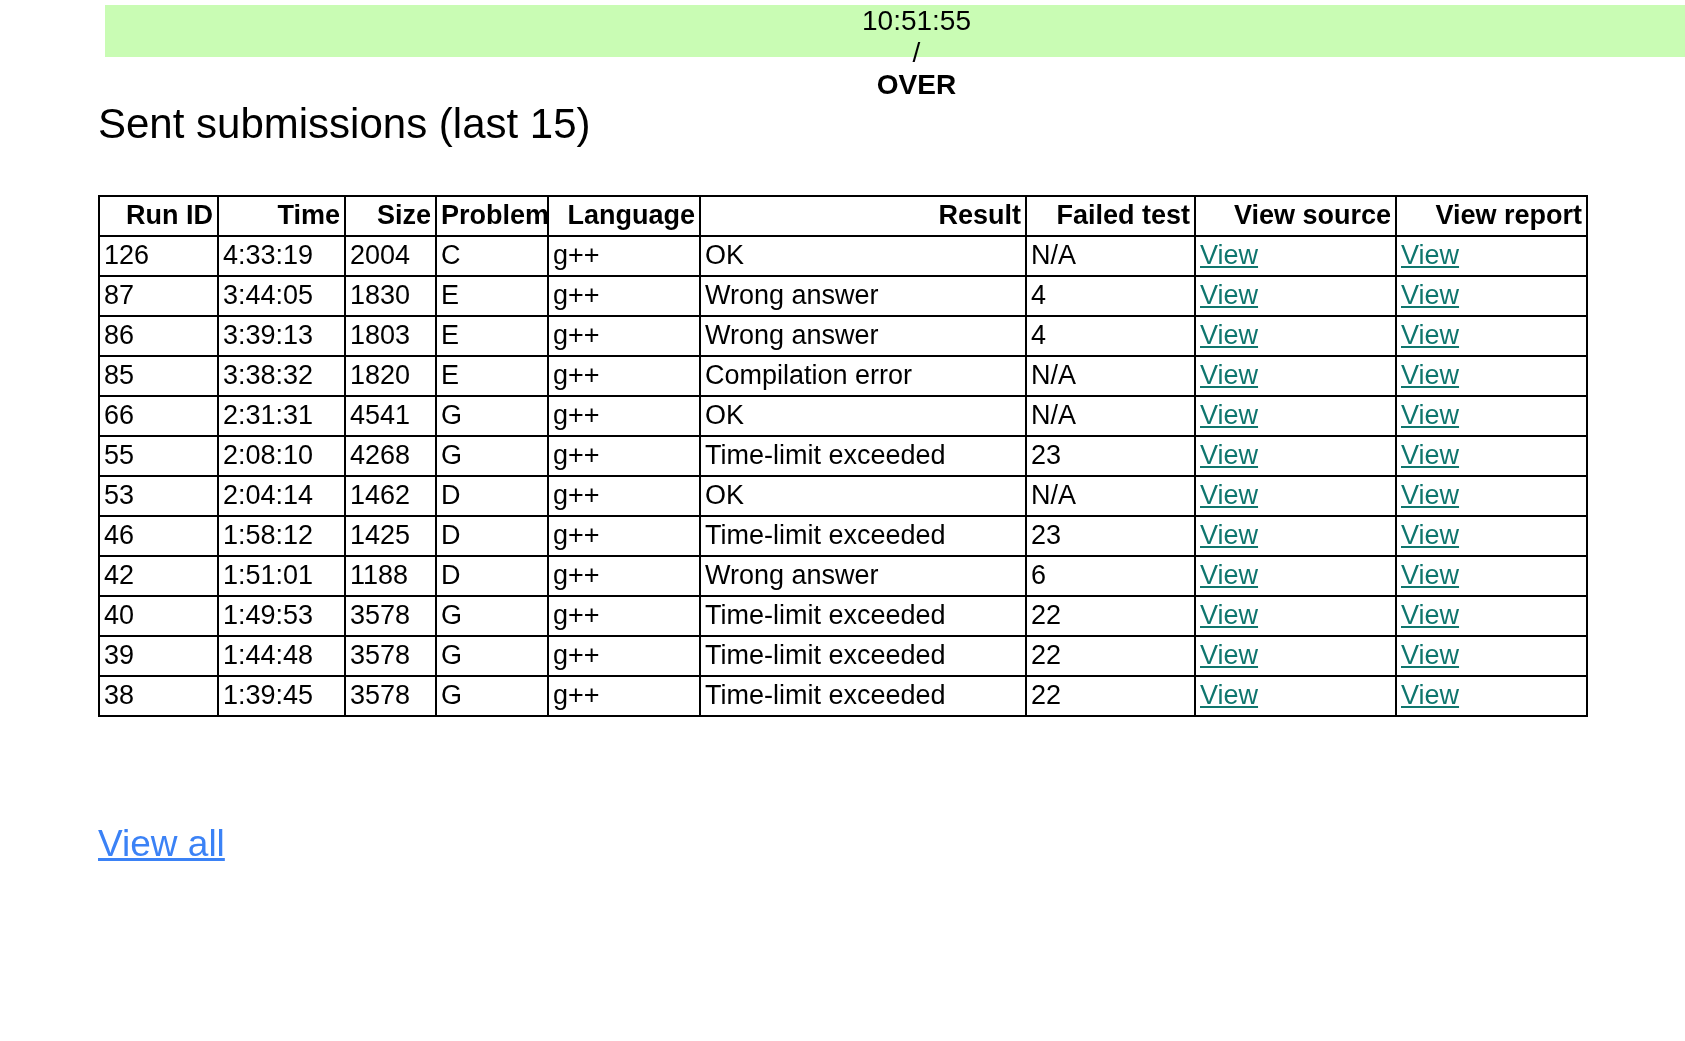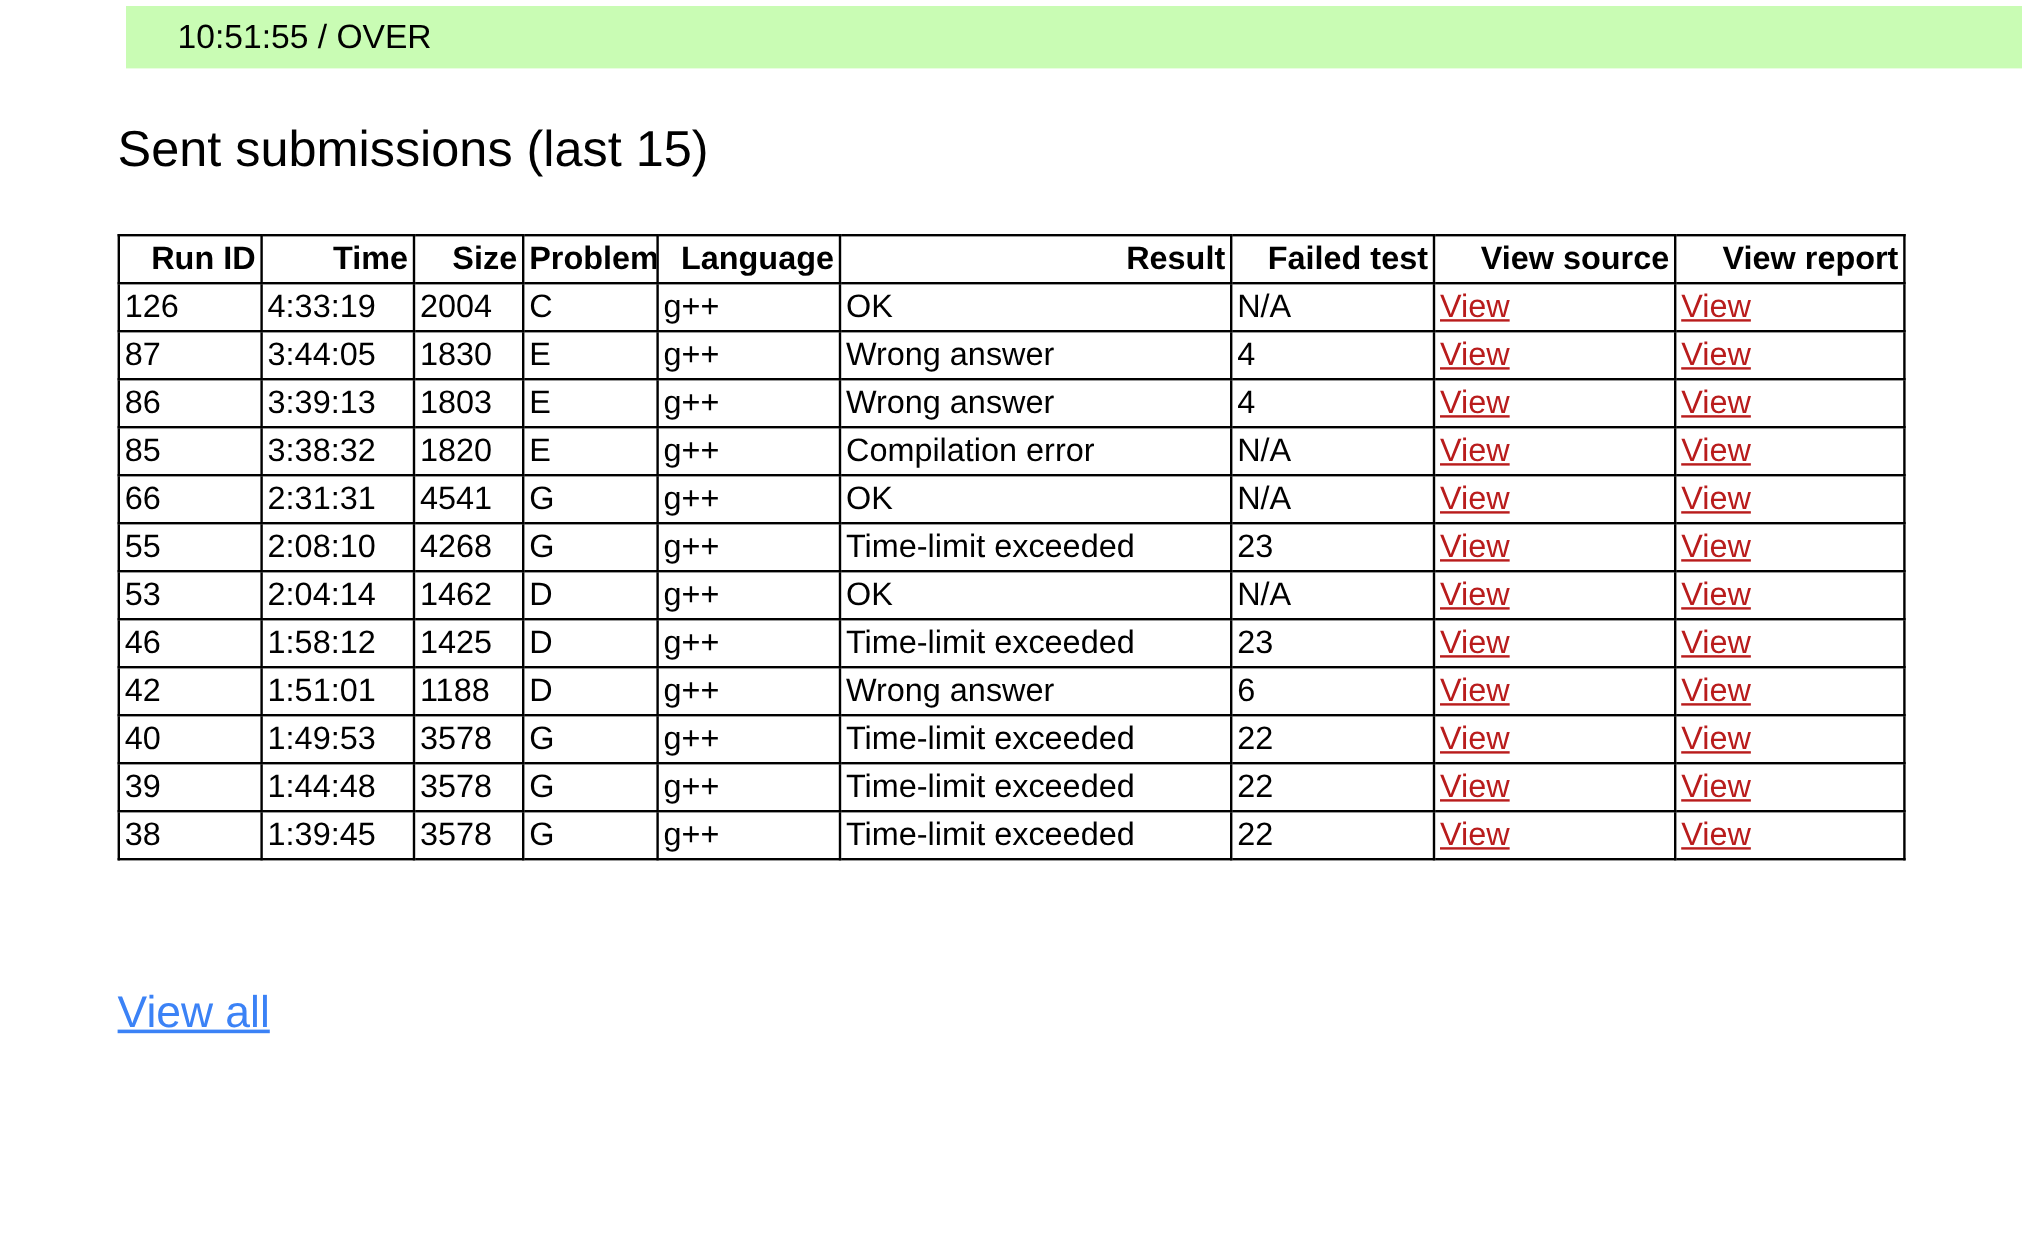--- a/index.html
+++ b/index.html
@@ -18,23 +18,24 @@
   .banner {
     margin: 5px 0 0 105px;
     width: calc(1685px - 105px);
     height: 52px;
     background: #c9fcb4;
     display: flex;
     align-items: center;
     padding-left: 43px;
     box-sizing: border-box;
     font-size: 28px;
+    flex-direction: column;
   }
   .banner span, .banner b { white-space: pre; }
-  .banner b { font-weight: normal; }
+  .banner b { font-weight: bold; }
   h2.page-title {
     margin: 44px 0 0 98px;
     font-size: 42px;
     font-weight: normal;
     line-height: 1.1;
   }
   table.subs {
     margin: 48px 0 0 98px;
     border-collapse: collapse;
     table-layout: fixed;
@@ -45,21 +46,21 @@
     font-size: 27px;
     line-height: 31px;
     padding: 3px 4px 4px 4px;
     text-align: left;
     vertical-align: middle;
     overflow: hidden;
     white-space: nowrap;
   }
   table.subs th { font-weight: bold; text-align: right; }
   a.view-link {
-    color: #b91c1c;
+    color: #0f766e;
     text-decoration: underline;
     cursor: pointer;
   }
   .view-all-wrap {
     margin: 0;
     padding: 0;
   }
   a.view-all {
     display: inline-block;
     margin: 106px 0 0 98px;

